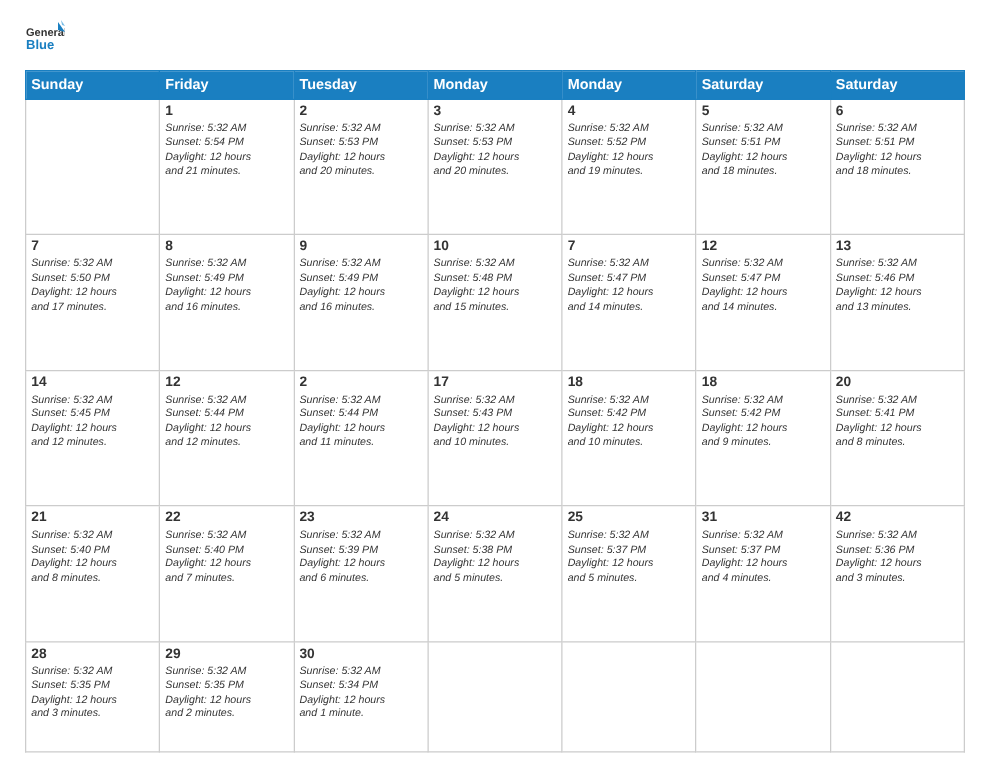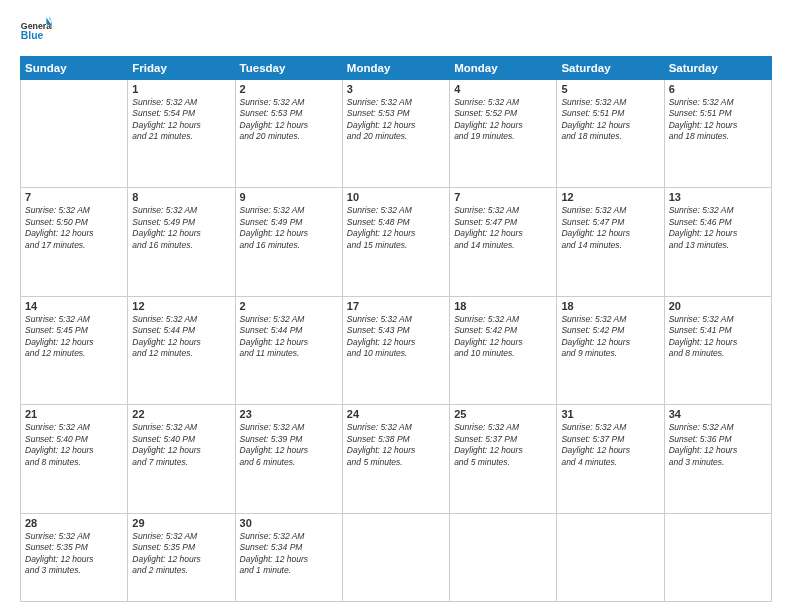--- a/index.html
+++ b/index.html
@@ -225,21 +225,21 @@
           </td>
           <td>
             <span class="day-number">25</span>
             <div class="cell-text">Sunrise: 5:32 AM<br>Sunset: 5:37 PM<br>Daylight: 12 hours<br>and 5 minutes.</div>
           </td>
           <td>
             <span class="day-number">31</span>
             <div class="cell-text">Sunrise: 5:32 AM<br>Sunset: 5:37 PM<br>Daylight: 12 hours<br>and 4 minutes.</div>
           </td>
           <td>
-            <span class="day-number">34</span>
+            <span class="day-number">42</span>
             <div class="cell-text">Sunrise: 5:32 AM<br>Sunset: 5:36 PM<br>Daylight: 12 hours<br>and 3 minutes.</div>
           </td>
         </tr>
         <tr class="last-row">
           <td>
             <span class="day-number">28</span>
             <div class="cell-text">Sunrise: 5:32 AM<br>Sunset: 5:35 PM<br>Daylight: 12 hours<br>and 3 minutes.</div>
           </td>
           <td>
             <span class="day-number">29</span>

